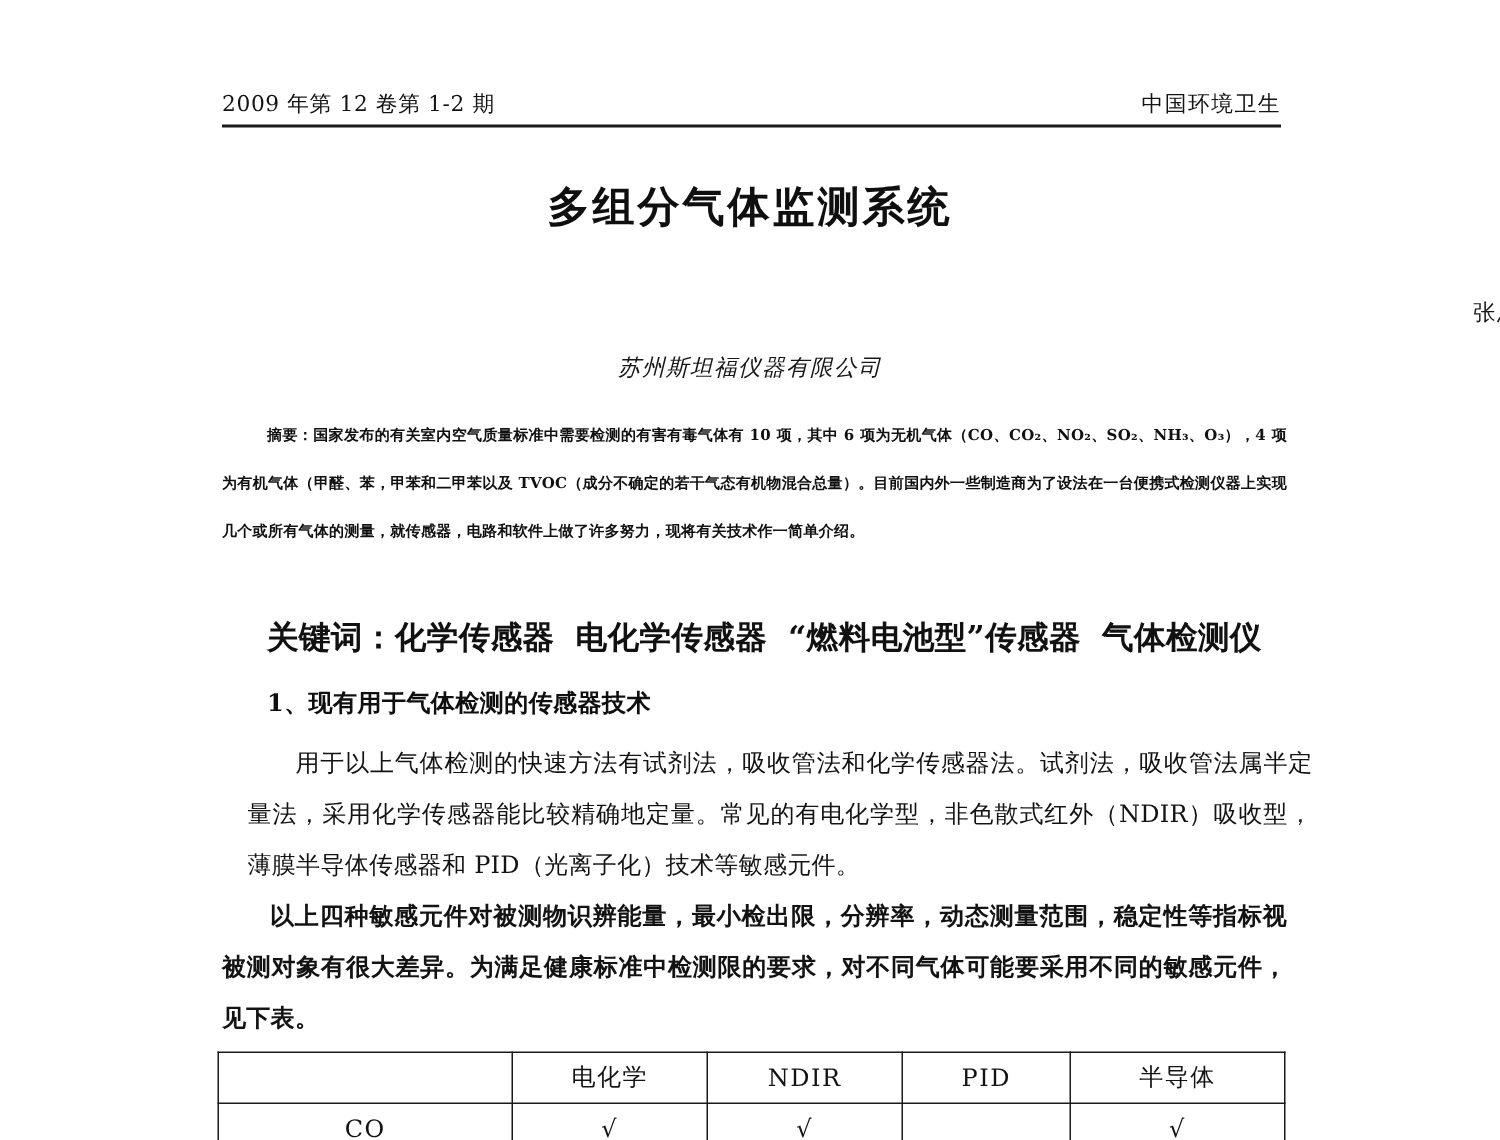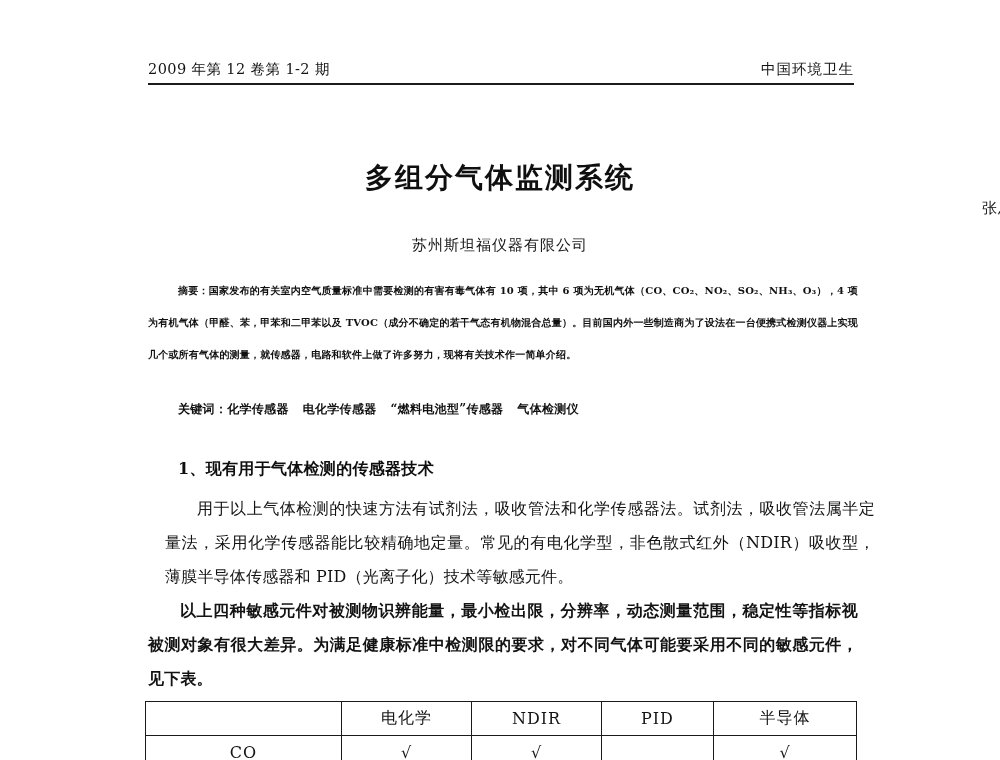--- a/index.html
+++ b/index.html
@@ -54,21 +54,20 @@
     position: absolute;
     left: 0;
     top: 119px;
     width: 1000px;
     text-align: center;
     font-size: 28px;
     font-weight: bold;
     letter-spacing: 2px;
     font-family: "DejaVu Sans", "Liberation Sans", sans-serif;
     color: #0f0f0f;
-    margin-top: 40px;
   }
   .doc-author {
     position: absolute;
     left: 0;
     top: 199px;
     width: 1000px;
     text-align: right;
     font-size: 15px;
     letter-spacing: 1px;
     color: #161616;
@@ -76,20 +75,21 @@
   }
   .doc-affil {
     position: absolute;
     left: 0;
     top: 236px;
     width: 1000px;
     text-align: center;
     font-size: 15px;
     letter-spacing: 1px;
     color: #161616;
+    font-style: italic;
   }
 
   
   .abstract {
     position: absolute;
     left: 148px;
     top: 275px;
     width: 710px;
     font-size: 10px;
     font-weight: bold;
@@ -97,23 +97,23 @@
     text-align: justify;
     text-justify: inter-ideograph;
     text-indent: 30px;
     letter-spacing: 0.2px;
     color: #111;
   }
 
   .keywords {
     position: absolute;
     left: 148px;
-    top: 396px;
-    width: 710px;
-    font-size: 12px;
+    top: 412px;
+    width: 710px;
+    font-size: 21px;
     font-weight: bold;
     line-height: 26px;
     text-indent: 30px;
     letter-spacing: 0.3px;
     color: #111;
   }
   .kw-item { margin-right: 14px; }
 
   
   .sect-head {

